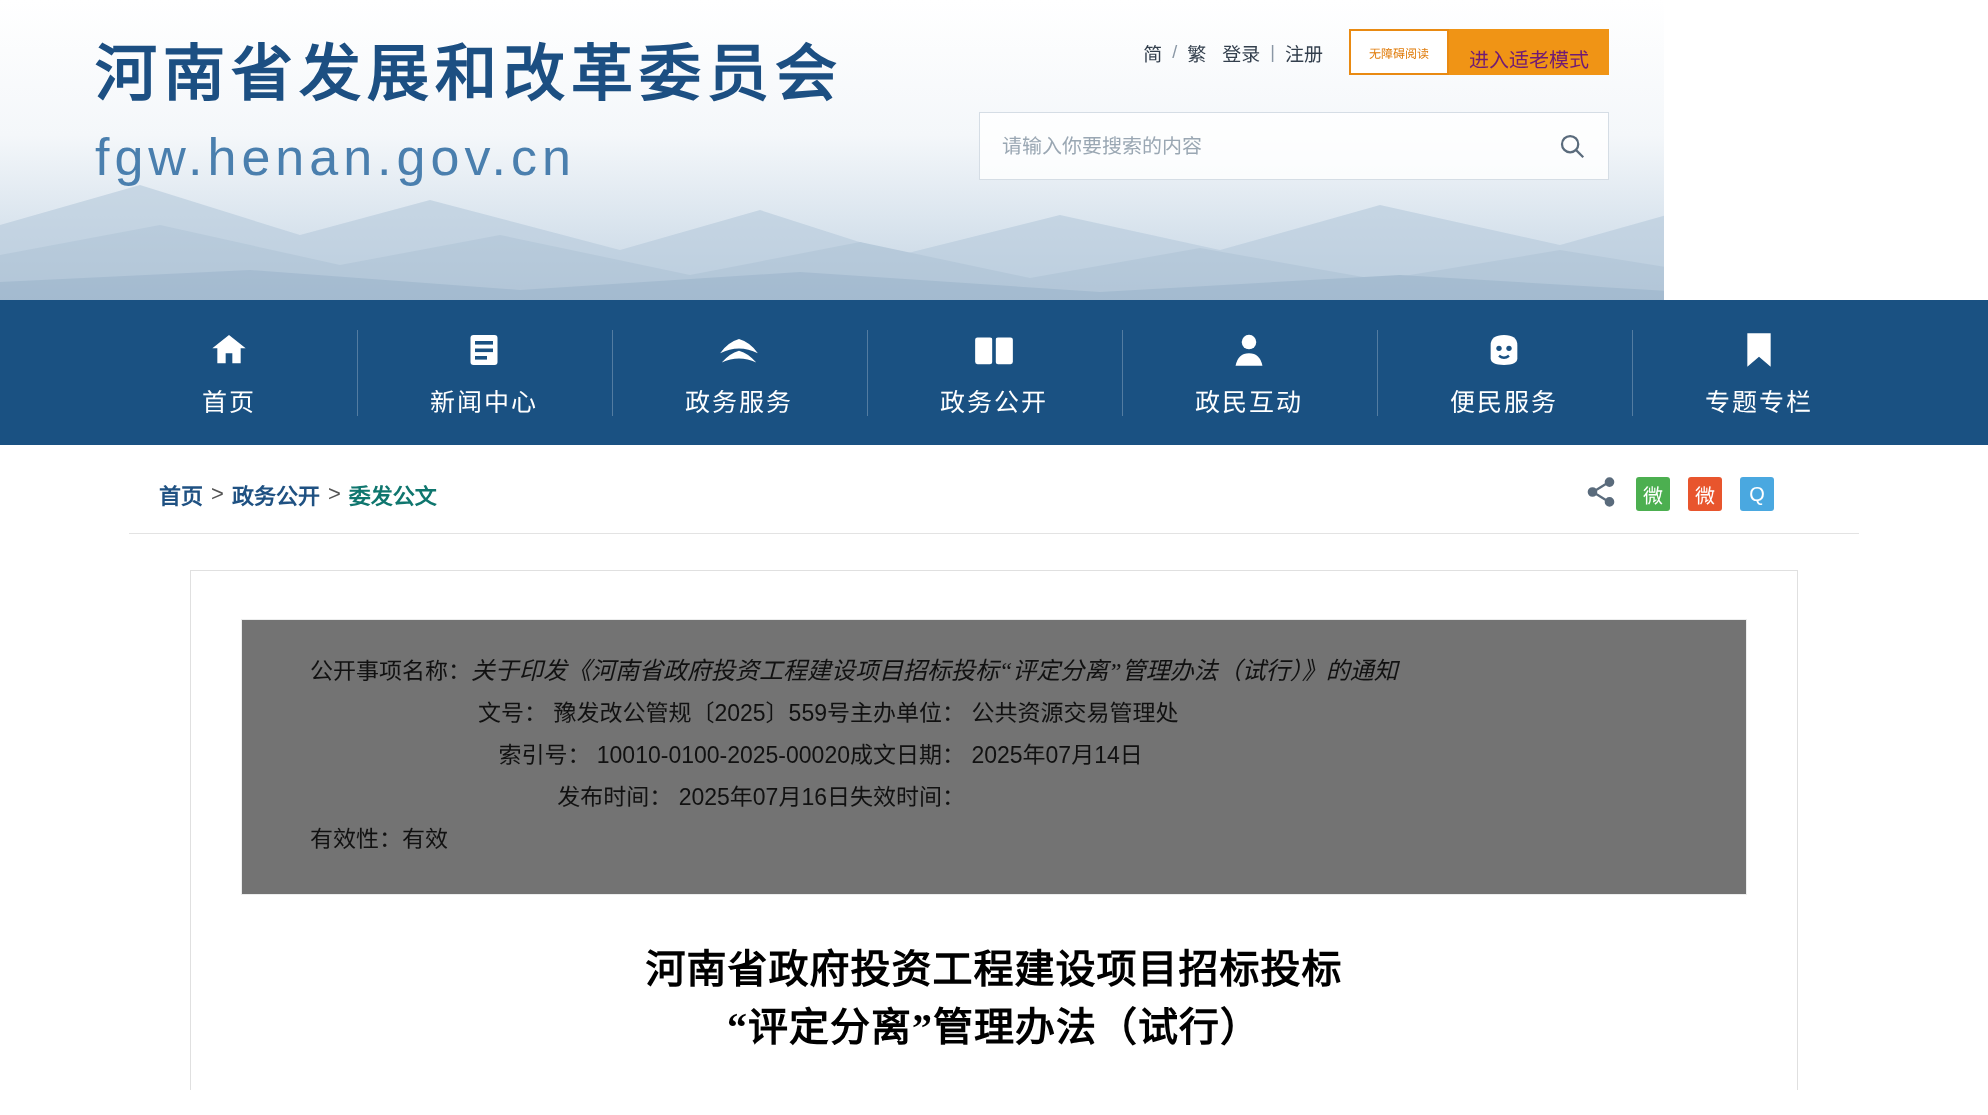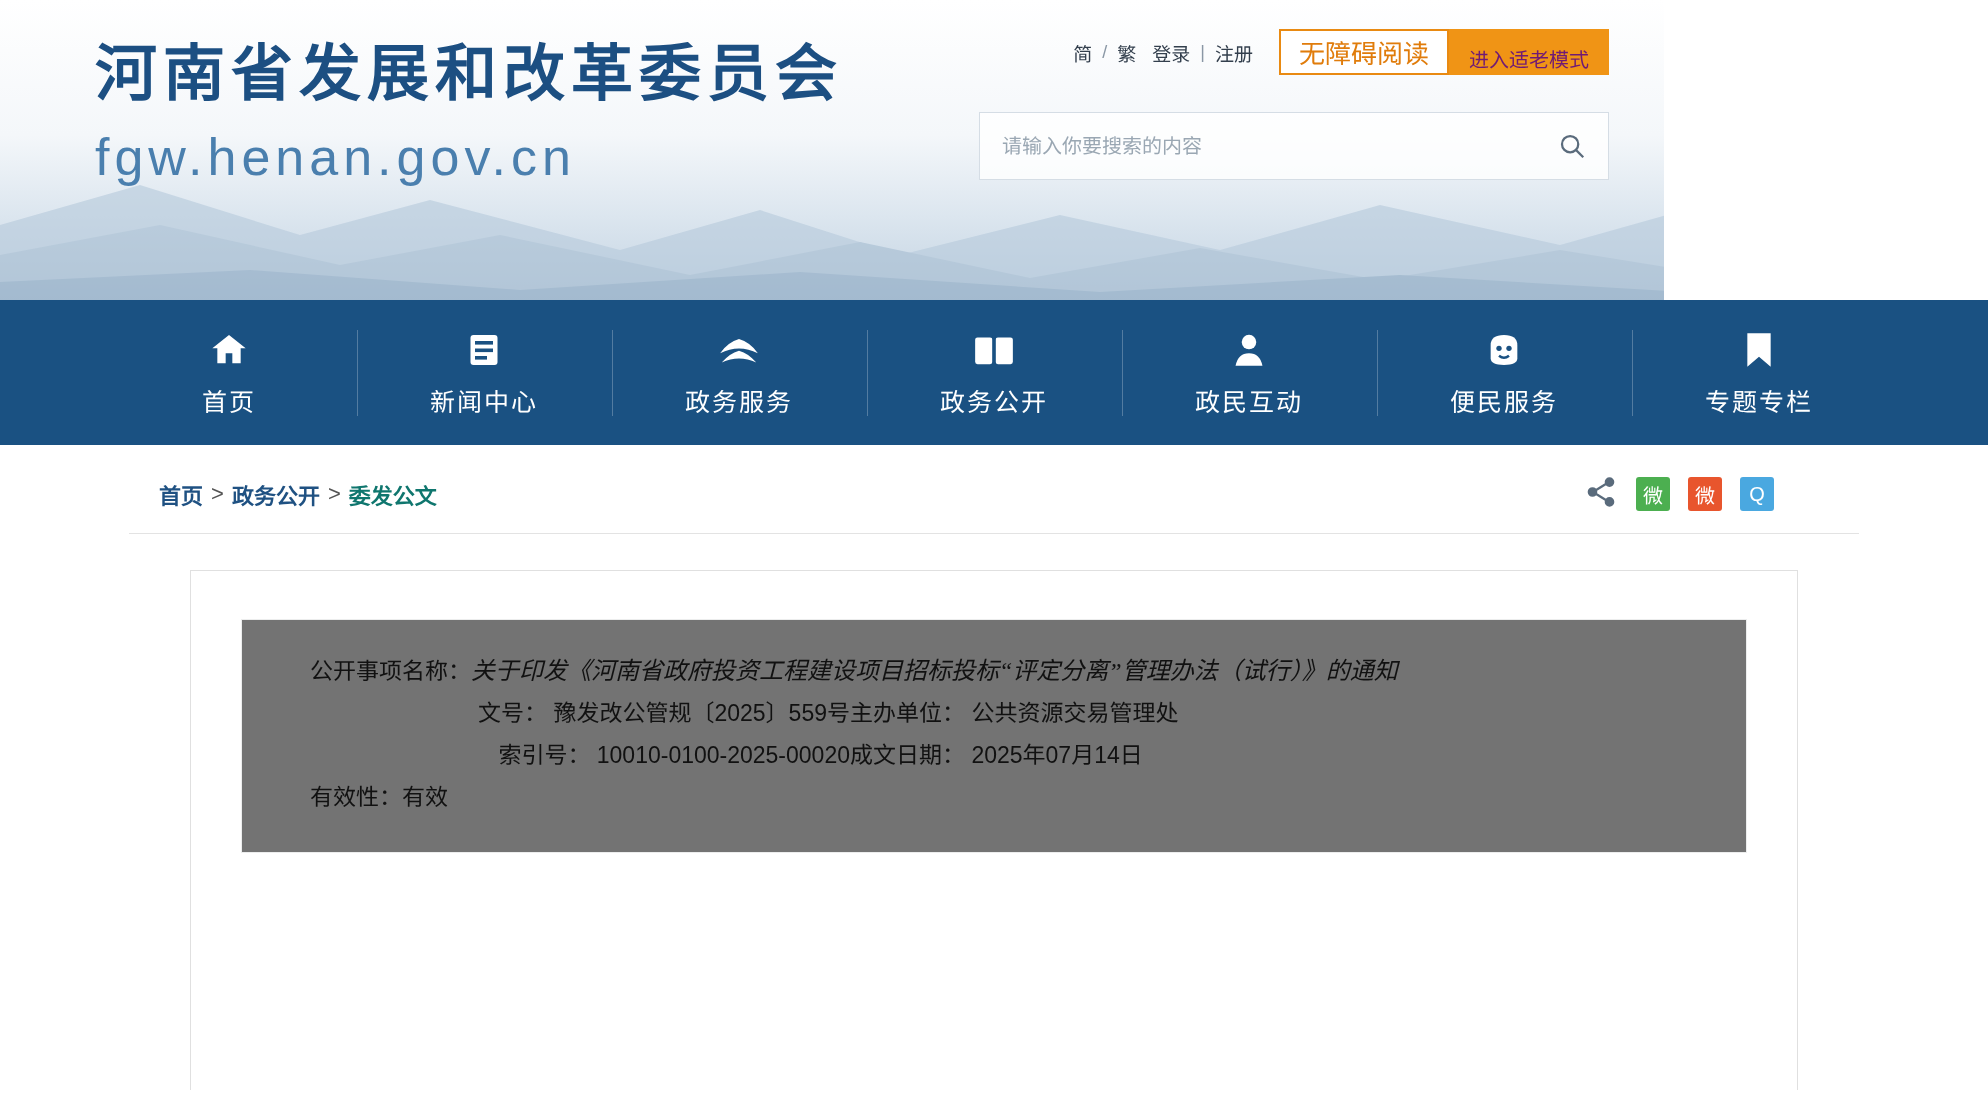--- a/index.html
+++ b/index.html
@@ -63,21 +63,21 @@
     white-space: nowrap;
   }
   .util-sep { color: #8a97a5; font-size: 18px; padding: 0 2px; }
   .btn-accessible {
     margin-left: 18px;
     height: 46px;
     line-height: 46px;
     padding: 0 18px;
     border: 2px solid #e98a12;
     color: #e07c0b;
-    font-size: 26px;
+    font-size: 12px;
     background: #ffffff;
     white-space: nowrap;
   }
   .btn-elder {
     height: 46px;
     line-height: 46px;
     padding: 8px 20px;
     background: #f09415;
     color: #701a75;
     font-size: 20px;
@@ -408,22 +408,36 @@
         <span class="meta-col">
           <span class="meta-label">索引号：</span>
           <span class="meta-value">10010-0100-2025-00020</span>
         </span>
         <span class="meta-col wide">
           <span class="meta-label">成文日期：</span>
           <span class="meta-value">2025年07月14日</span>
         </span>
       </div>
 
+      <div class="meta-row">
+        <span class="meta-col">
+          <span class="meta-label">发布时间：</span>
+          <span class="meta-value">2025年07月16日</span>
+        </span>
+        <span class="meta-col wide">
+          <span class="meta-label">失效时间：</span>
+          <span class="meta-value"></span>
+        </span>
+      </div>
 
       <div class="meta-row">
         <span class="meta-label">有效性：</span>
         <span class="meta-value">有效</span>
       </div>
     </div>
 
+    <div class="doc-title">
+      <div>河南省政府投资工程建设项目招标投标</div>
+      <div>“评定分离”管理办法（试行）</div>
+    </div>
 
   </div>
 </div>
 
 </body></html>

